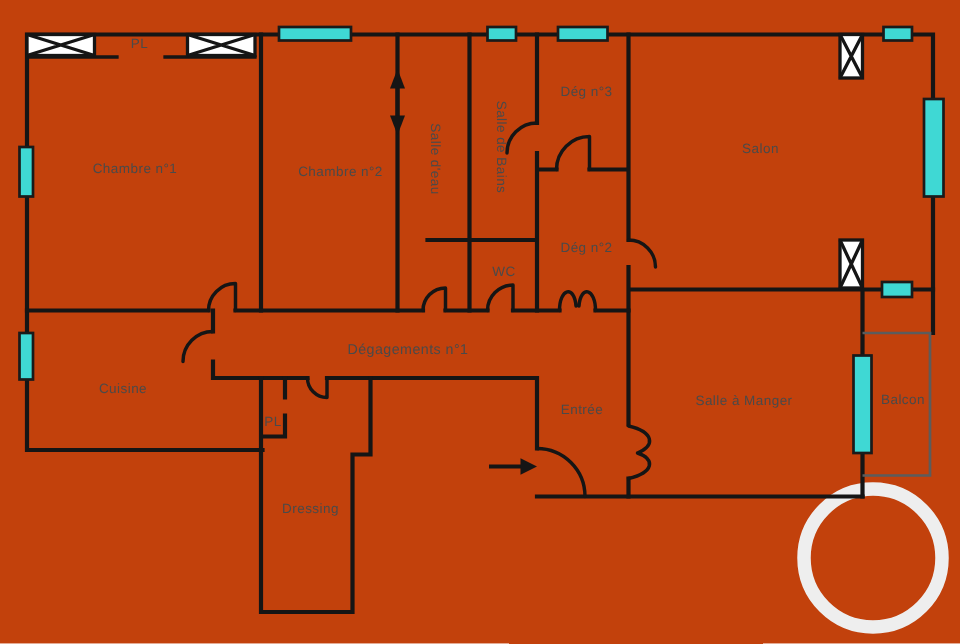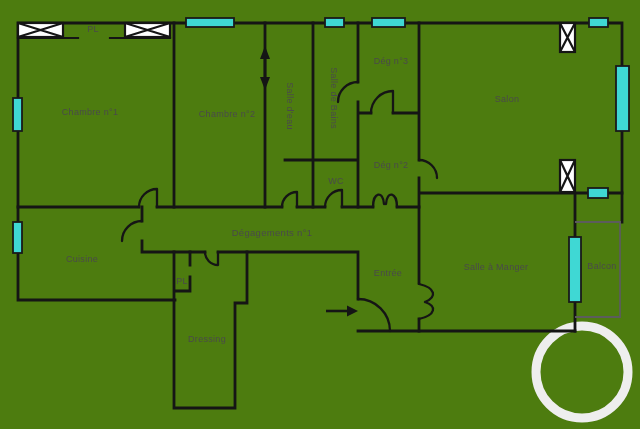--- a/index.html
+++ b/index.html
@@ -1,17 +1,17 @@
 <!DOCTYPE html>
 <html><head>
 <meta charset="utf-8">
 <style>
   html,body{margin:0;padding:0;background:#ffffff;}
   body{width:640px;height:429px;overflow:hidden;}
-  .plan-wrap{position:relative;width:640px;height:429px;background:#4d7c0f;}
+  .plan-wrap{position:relative;width:640px;height:429px;background:#c2410c;}
   svg{display:block;width:640px;height:429px;}
   .wall{stroke:#151515;stroke-width:2.8;fill:none;stroke-linecap:square;}
   .innerline{stroke:#151515;stroke-width:2.2;fill:none;stroke-linecap:square;}
   .door{stroke:#151515;stroke-width:2.3;fill:none;stroke-linecap:round;}
   .closet{stroke:#151515;stroke-width:2.2;fill:#ffffff;}
   .hatch{stroke:#151515;stroke-width:2.2;fill:none;}
   .balcony{stroke:#5c5c5c;stroke-width:1.8;fill:none;}
   .window{stroke:#1a1a1a;stroke-width:1.8;}
   .sym{fill:#151515;stroke:none;}
   .symline{stroke:#151515;stroke-width:2.6;fill:none;}

